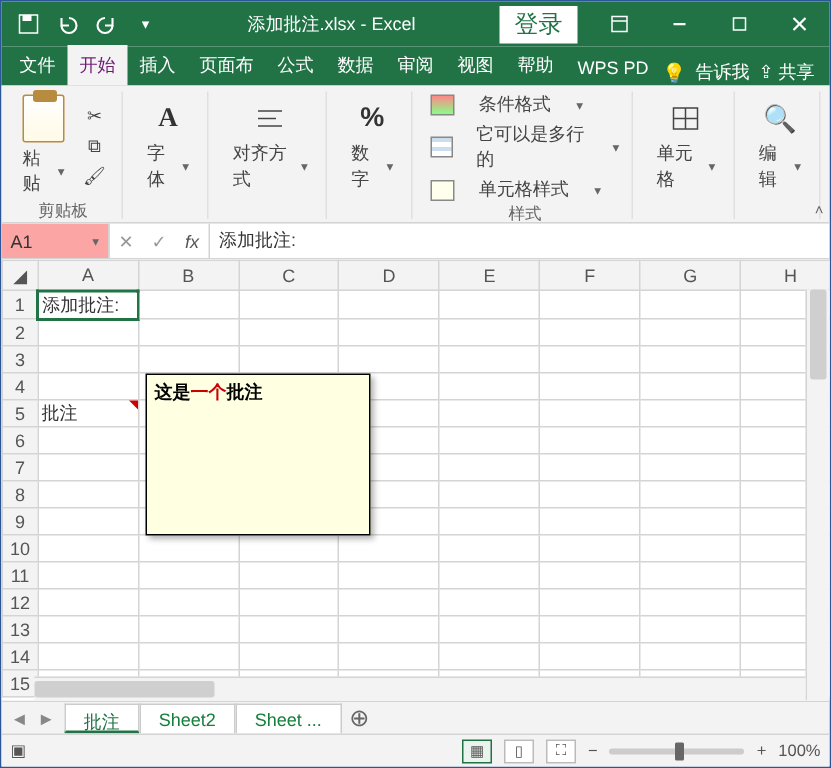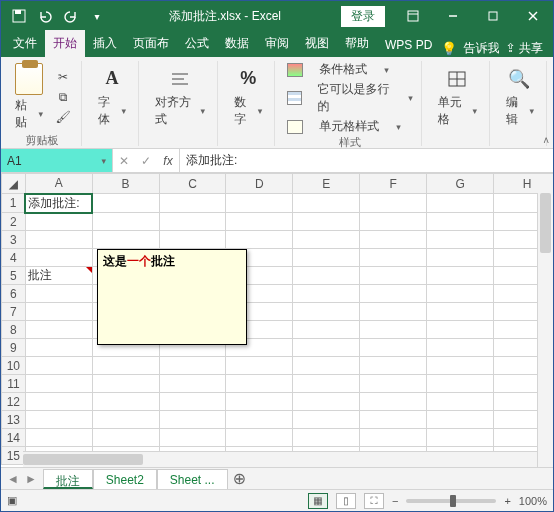--- a/index.html
+++ b/index.html
@@ -4,21 +4,21 @@
 <style>
 html,body{margin:0;padding:0;font-family:"Microsoft YaHei","Segoe UI",sans-serif;font-size:12px;background:#fff;color:#333;overflow:hidden}
 *{box-sizing:border-box}
 .window{width:554px;height:512px;background:#fff;display:flex;flex-direction:column;border:1px solid #2b579a}
 
 
 .titlebar{height:30px;background:#217346;display:flex;align-items:center;color:#fff;font-size:12px}
 .tb-left{display:flex;align-items:center;gap:2px;padding-left:6px}
 .tb-btn{width:24px;height:24px;display:flex;align-items:center;justify-content:center;color:#fff;cursor:pointer}
 .tb-title{flex:1;text-align:center;color:#fff}
-.tb-login{background:#fff;color:#217346;padding:2px 10px;font-size:12px;margin-right:8px;cursor:pointer}
+.tb-login{background:#fff;color:#217346;padding:2px 10px;font-size:16px;margin-right:8px;cursor:pointer}
 .tb-right{display:flex}
 .win-btn{width:40px;height:30px;display:flex;align-items:center;justify-content:center;cursor:pointer;color:#fff}
 
 
 .tabs{height:26px;background:#217346;display:flex;align-items:flex-end;color:#fff;font-size:12px;padding-left:4px}
 .tab{padding:5px 8px;cursor:pointer;white-space:nowrap}
 .tab.active{background:#f3f3f3;color:#701a75}
 .tabs-right{margin-left:auto;display:flex;align-items:center;gap:6px;padding-right:10px;color:#fff}
 .lightbulb{font-size:13px}
 
@@ -36,35 +36,35 @@
 .side-btns{display:flex;flex-direction:column;gap:4px}
 .smbtn{width:20px;height:16px;display:flex;align-items:center;justify-content:center;cursor:pointer;font-size:12px;color:#444}
 .dd{font-size:9px;color:#666;margin-left:1px}
 .stylelist{display:flex;flex-direction:column;gap:3px;font-size:12px;color:#444}
 .styleitem{display:flex;align-items:center;gap:16px;cursor:pointer}
 .styleitem .sic{width:16px;height:14px;border:1px solid #888;background:#fff}
 .collapse{position:absolute;right:4px;bottom:2px;font-size:10px;color:#666;cursor:pointer}
 
 
 .fxbar{height:24px;border-bottom:1px solid #d4d4d4;display:flex;align-items:stretch;background:#fff}
-.namebox{width:112px;border-right:1px solid #d4d4d4;display:flex;align-items:center;padding:0 6px;font-size:12px;background:#5eead4}
+.namebox{width:72px;border-right:1px solid #d4d4d4;display:flex;align-items:center;padding:0 6px;font-size:12px;background:#fca5a5}
 .namebox .nbdd{margin-left:auto;color:#666;font-size:9px;cursor:pointer}
 .fxctrl{display:flex;align-items:center;border-right:1px solid #d4d4d4}
 .fxctrl span{width:22px;text-align:center;color:#999;cursor:pointer}
 .fxval{flex:1;display:flex;align-items:center;padding:0 6px}
 
 
 .gridwrap{flex:1;position:relative;overflow:hidden;background:#fff}
 table.grid{border-collapse:collapse;table-layout:fixed;width:560px}
 .grid th,.grid td{border:1px solid #d4d4d4;height:18px;font-size:12px;padding:0 2px;text-align:left;background:#fff}
 .grid thead th{background:#f3f3f3;text-align:center;font-weight:normal;color:#555;height:20px}
 .grid tbody th{background:#f3f3f3;text-align:center;font-weight:normal;color:#555;width:22px}
 .grid .sel{border:2px solid #217346!important;position:relative}
 .comment-ind{position:absolute;top:0;right:0;width:0;height:0;border-top:6px solid #c00;border-left:6px solid transparent}
-.commentbox{position:absolute;left:96px;top:76px;width:150px;height:96px;background:#ffffe1;border:1px solid #000;box-shadow:2px 2px 4px rgba(0,0,0,.3);padding:3px 5px;font-size:12px;line-height:16px}
+.commentbox{position:absolute;left:96px;top:76px;width:150px;height:108px;background:#ffffe1;border:1px solid #000;box-shadow:2px 2px 4px rgba(0,0,0,.3);padding:3px 5px;font-size:12px;line-height:16px}
 .commentbox .c-author{color:#000;font-weight:bold}
 .commentbox .c-author .hl{color:#c00}
 .scroll-v{position:absolute;right:0;top:20px;bottom:0;width:16px;background:#f3f3f3;border-left:1px solid #d4d4d4}
 .scroll-v .thumb{position:absolute;top:0;left:2px;right:2px;height:60px;background:#cfcfcf;border-radius:2px}
 .scroll-h{position:absolute;left:22px;right:16px;bottom:0;height:16px;background:#f3f3f3;border-top:1px solid #d4d4d4}
 .scroll-h .thumb{position:absolute;left:0;top:2px;bottom:2px;width:120px;background:#cfcfcf;border-radius:2px}
 
 
 .sheetbar{height:22px;border-top:1px solid #d4d4d4;display:flex;align-items:stretch;background:#f3f3f3;font-size:12px}
 .sheetnav{display:flex;align-items:center;padding:0 6px;color:#888;gap:6px}

